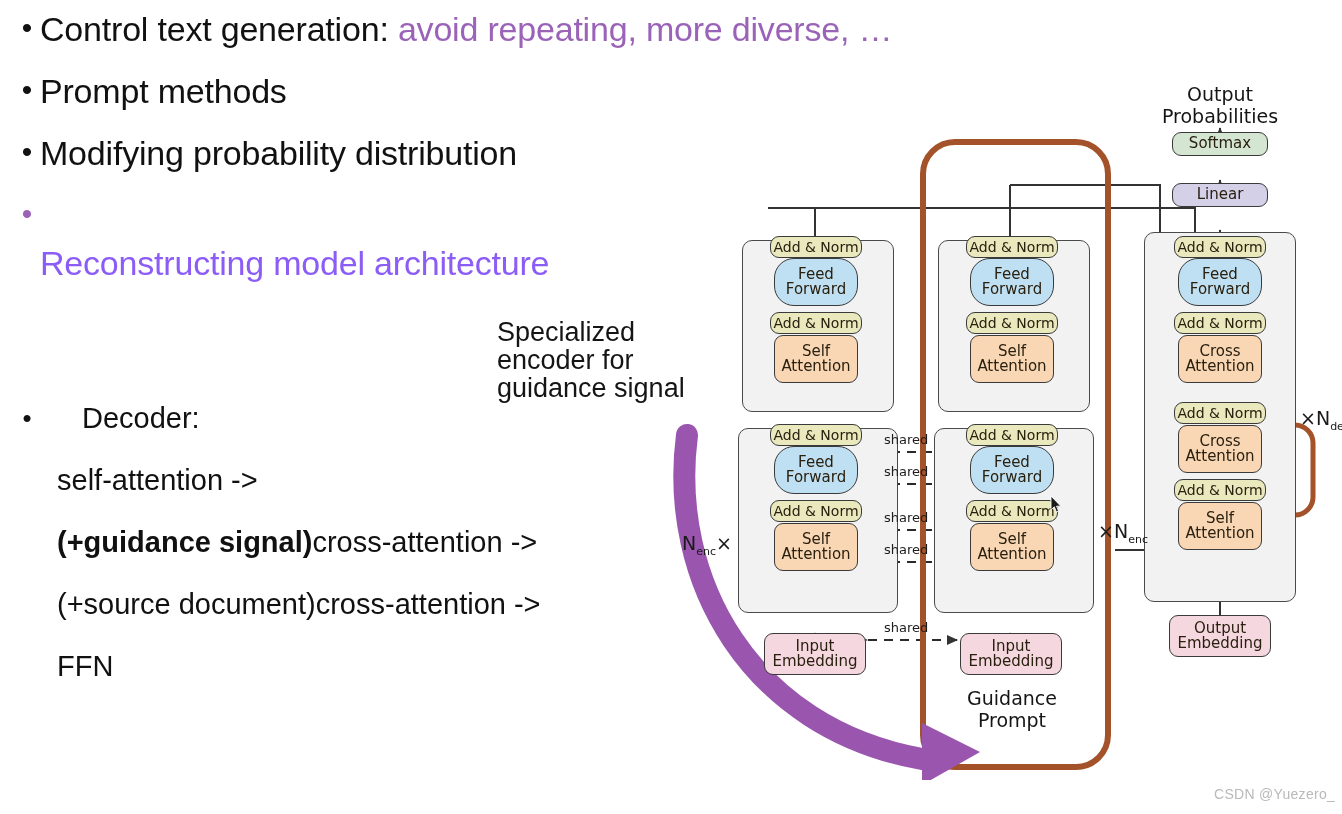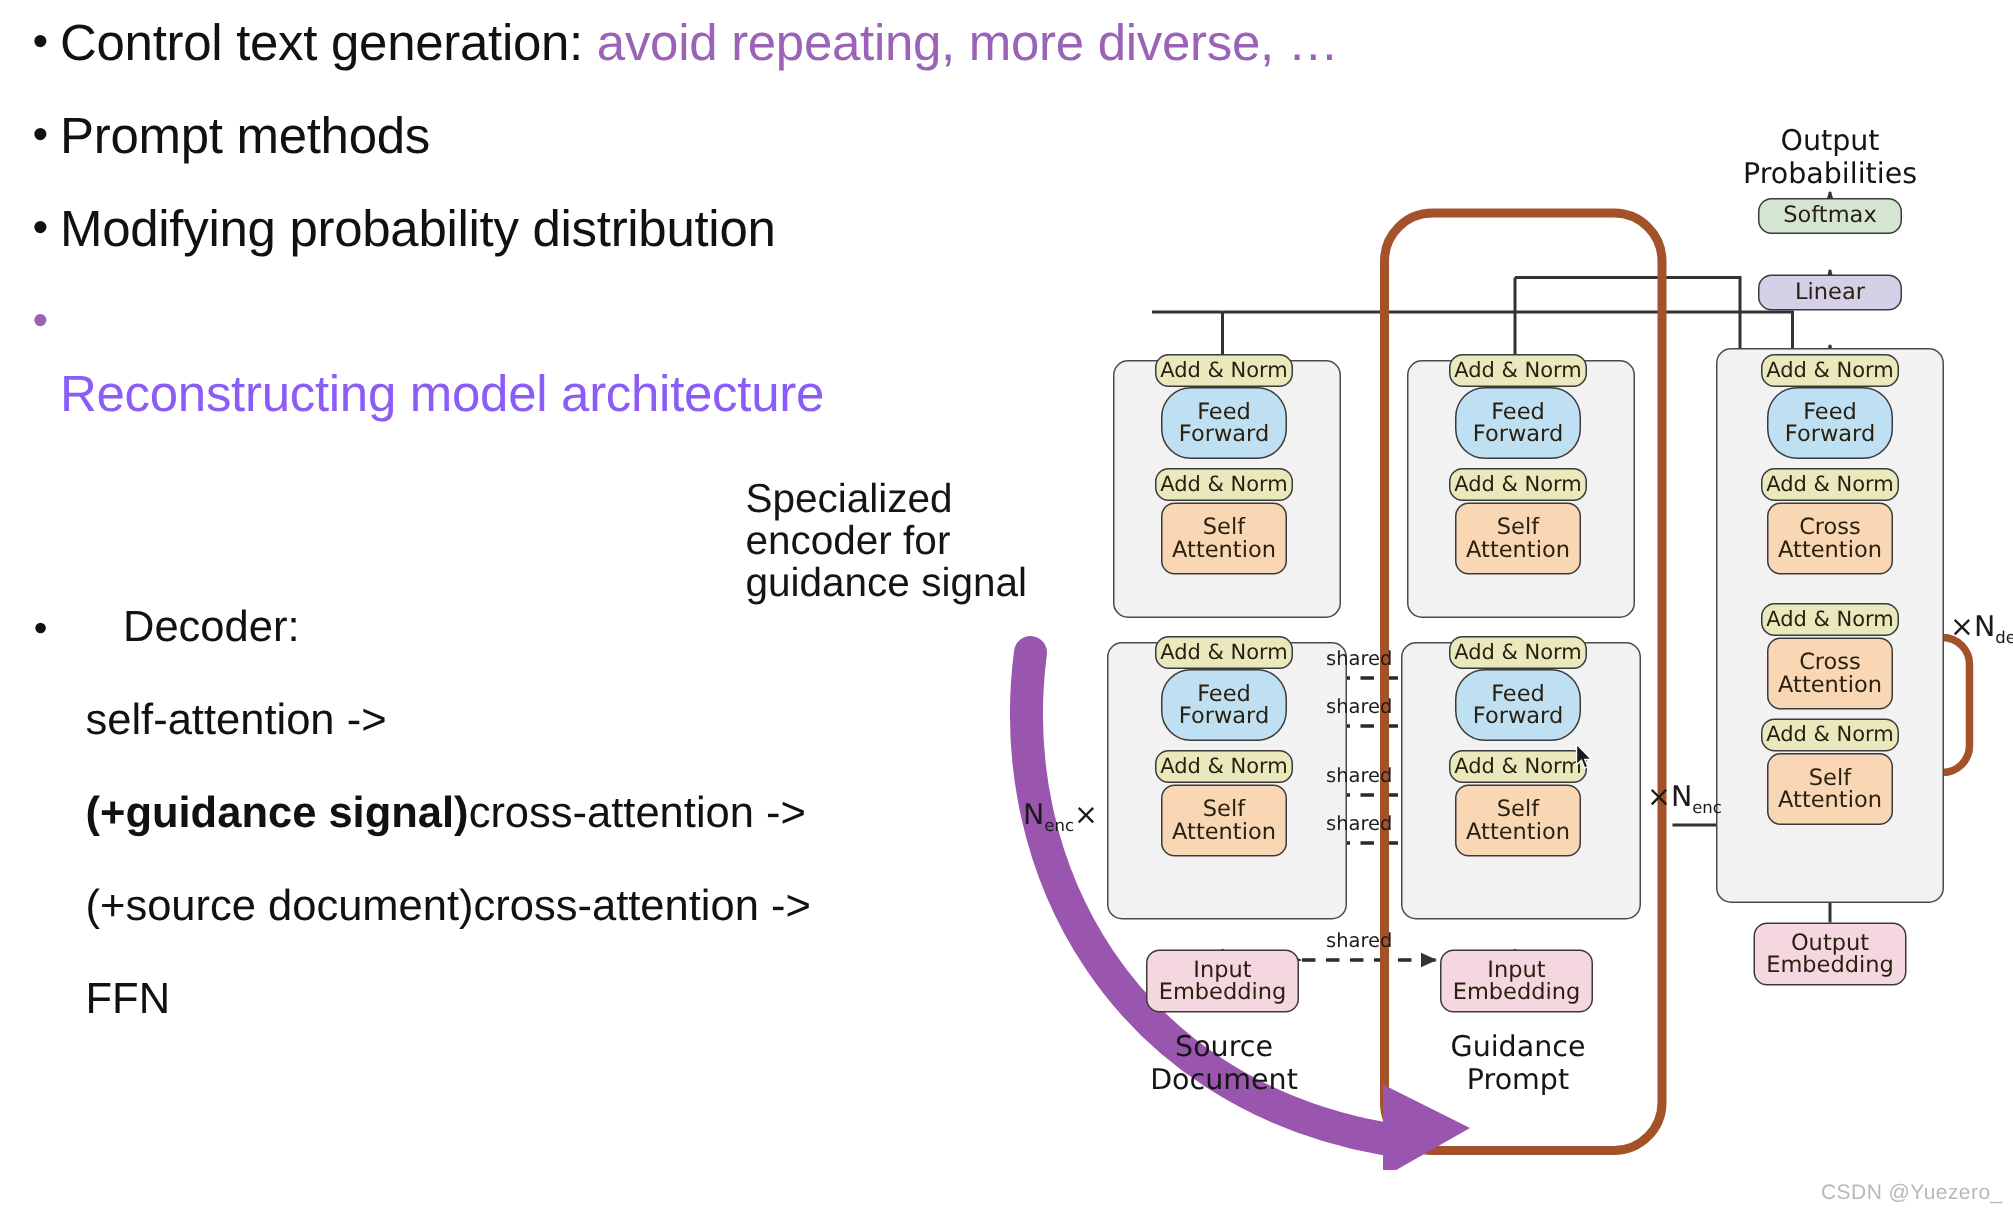--- a/index.html
+++ b/index.html
@@ -302,22 +302,20 @@
     <div class="node n-linear" style="left:512px;top:103px;width:96px;height:24px;">
         <span>Linear</span>
       </div>
     <div class="node n-softmax" style="left:512px;top:52px;width:96px;height:24px;">
         <span>Softmax</span>
       </div>
 
     <div class="toplabel" style="left:500px;top:4px;width:120px;white-space:pre-line;">Output
 Probabilities</div>
 
-    <div class="iolabel" style="left:98px;top:608px;width:116px;white-space:pre-line;">Source
-Document</div>
     <div class="iolabel" style="left:294px;top:608px;width:116px;white-space:pre-line;">Guidance
 Prompt</div>
 
     <div class="shared-lbl" style="left:224px;top:352px;">shared</div>
     <div class="shared-lbl" style="left:224px;top:384px;">shared</div>
     <div class="shared-lbl" style="left:224px;top:430px;">shared</div>
     <div class="shared-lbl" style="left:224px;top:462px;">shared</div>
     <div class="shared-lbl" style="left:224px;top:540px;">shared</div>
 
     <div class="nlabel" style="left:22px;top:416px;margin-top:36px;">N<sub>enc</sub>×</div>

